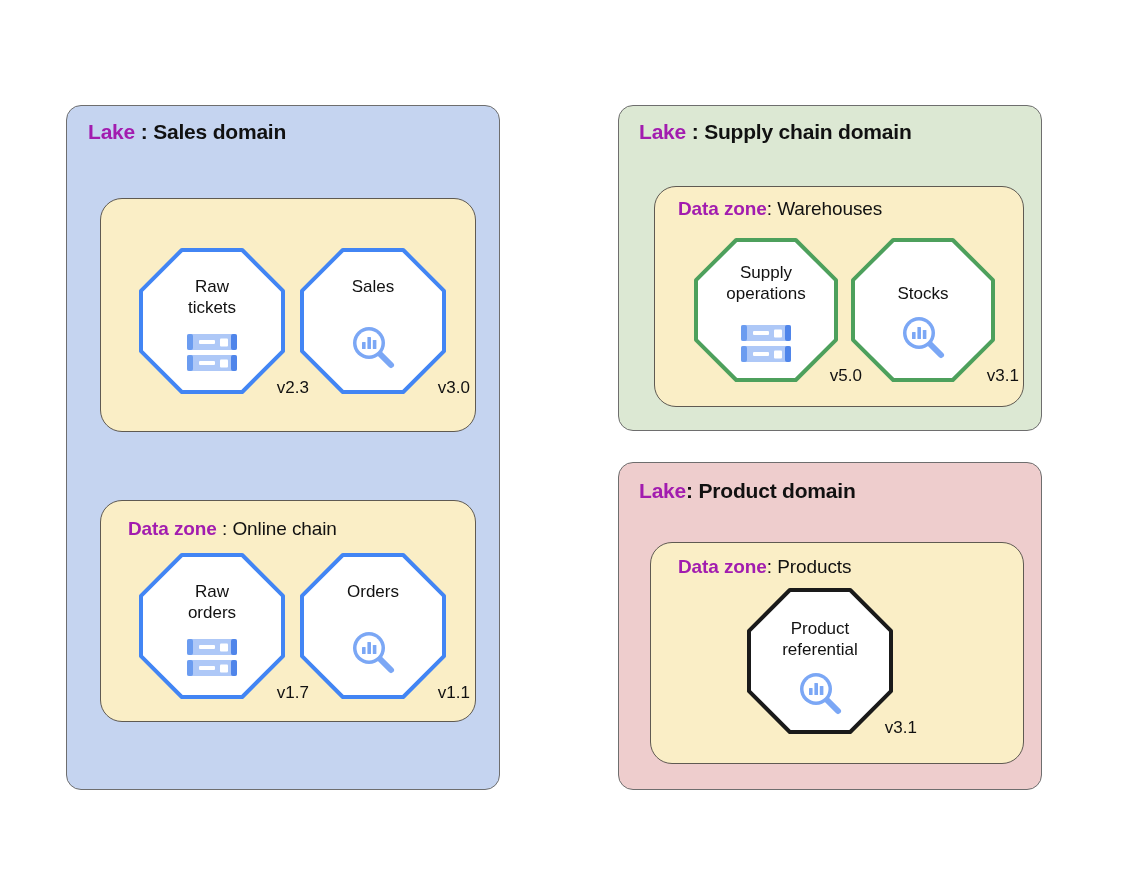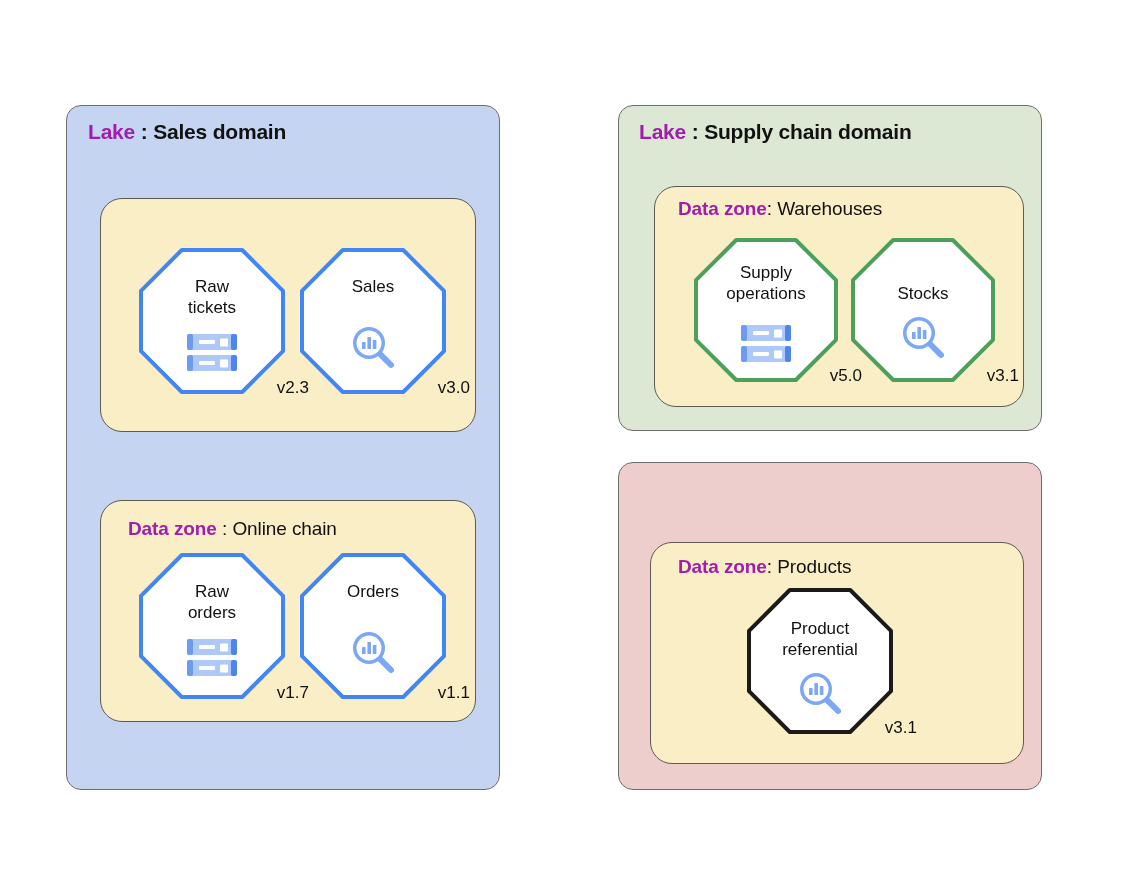--- a/index.html
+++ b/index.html
@@ -271,20 +271,23 @@
         <circle cx="19" cy="19" r="12.5" fill="#ffffff"></circle>
         <rect x="12" y="18" width="3.6" height="7" rx="0.6" fill="#7ba7f5"></rect>
         <rect x="17.4" y="13" width="3.6" height="12" rx="0.6" fill="#7ba7f5"></rect>
         <rect x="22.8" y="16" width="3.6" height="9" rx="0.6" fill="#7ba7f5"></rect>
       </svg>
     </div>
     <div class="product-version">v3.1</div>
   </div>
 
   <div class="lake" id="lake-product"></div>
+  <div class="lake-title" style="left:639px; top:479px;">
+    <span class="kw-blue">Lake</span><span class="kw-black">: </span><span class="kw-black">Product domain</span>
+  </div>
 
   <div class="zone" id="zone-products"></div>
   <div class="zone-title" style="left:678px; top:556px;text-align:center;">
     <span class="kw-blue">Data zone</span><span>: </span><span>Products</span>
   </div>
 
   <div class="product" id="prod-referential">
     <svg width="146" height="146" viewBox="0 0 146 146">
       <polygon points="42.8,2 103.2,2 144,42.8 144,103.2 103.2,144 42.8,144 2,103.2 2,42.8" fill="#ffffff" stroke="#1a1a1a" stroke-width="4" stroke-linejoin="round"></polygon>
     </svg>

